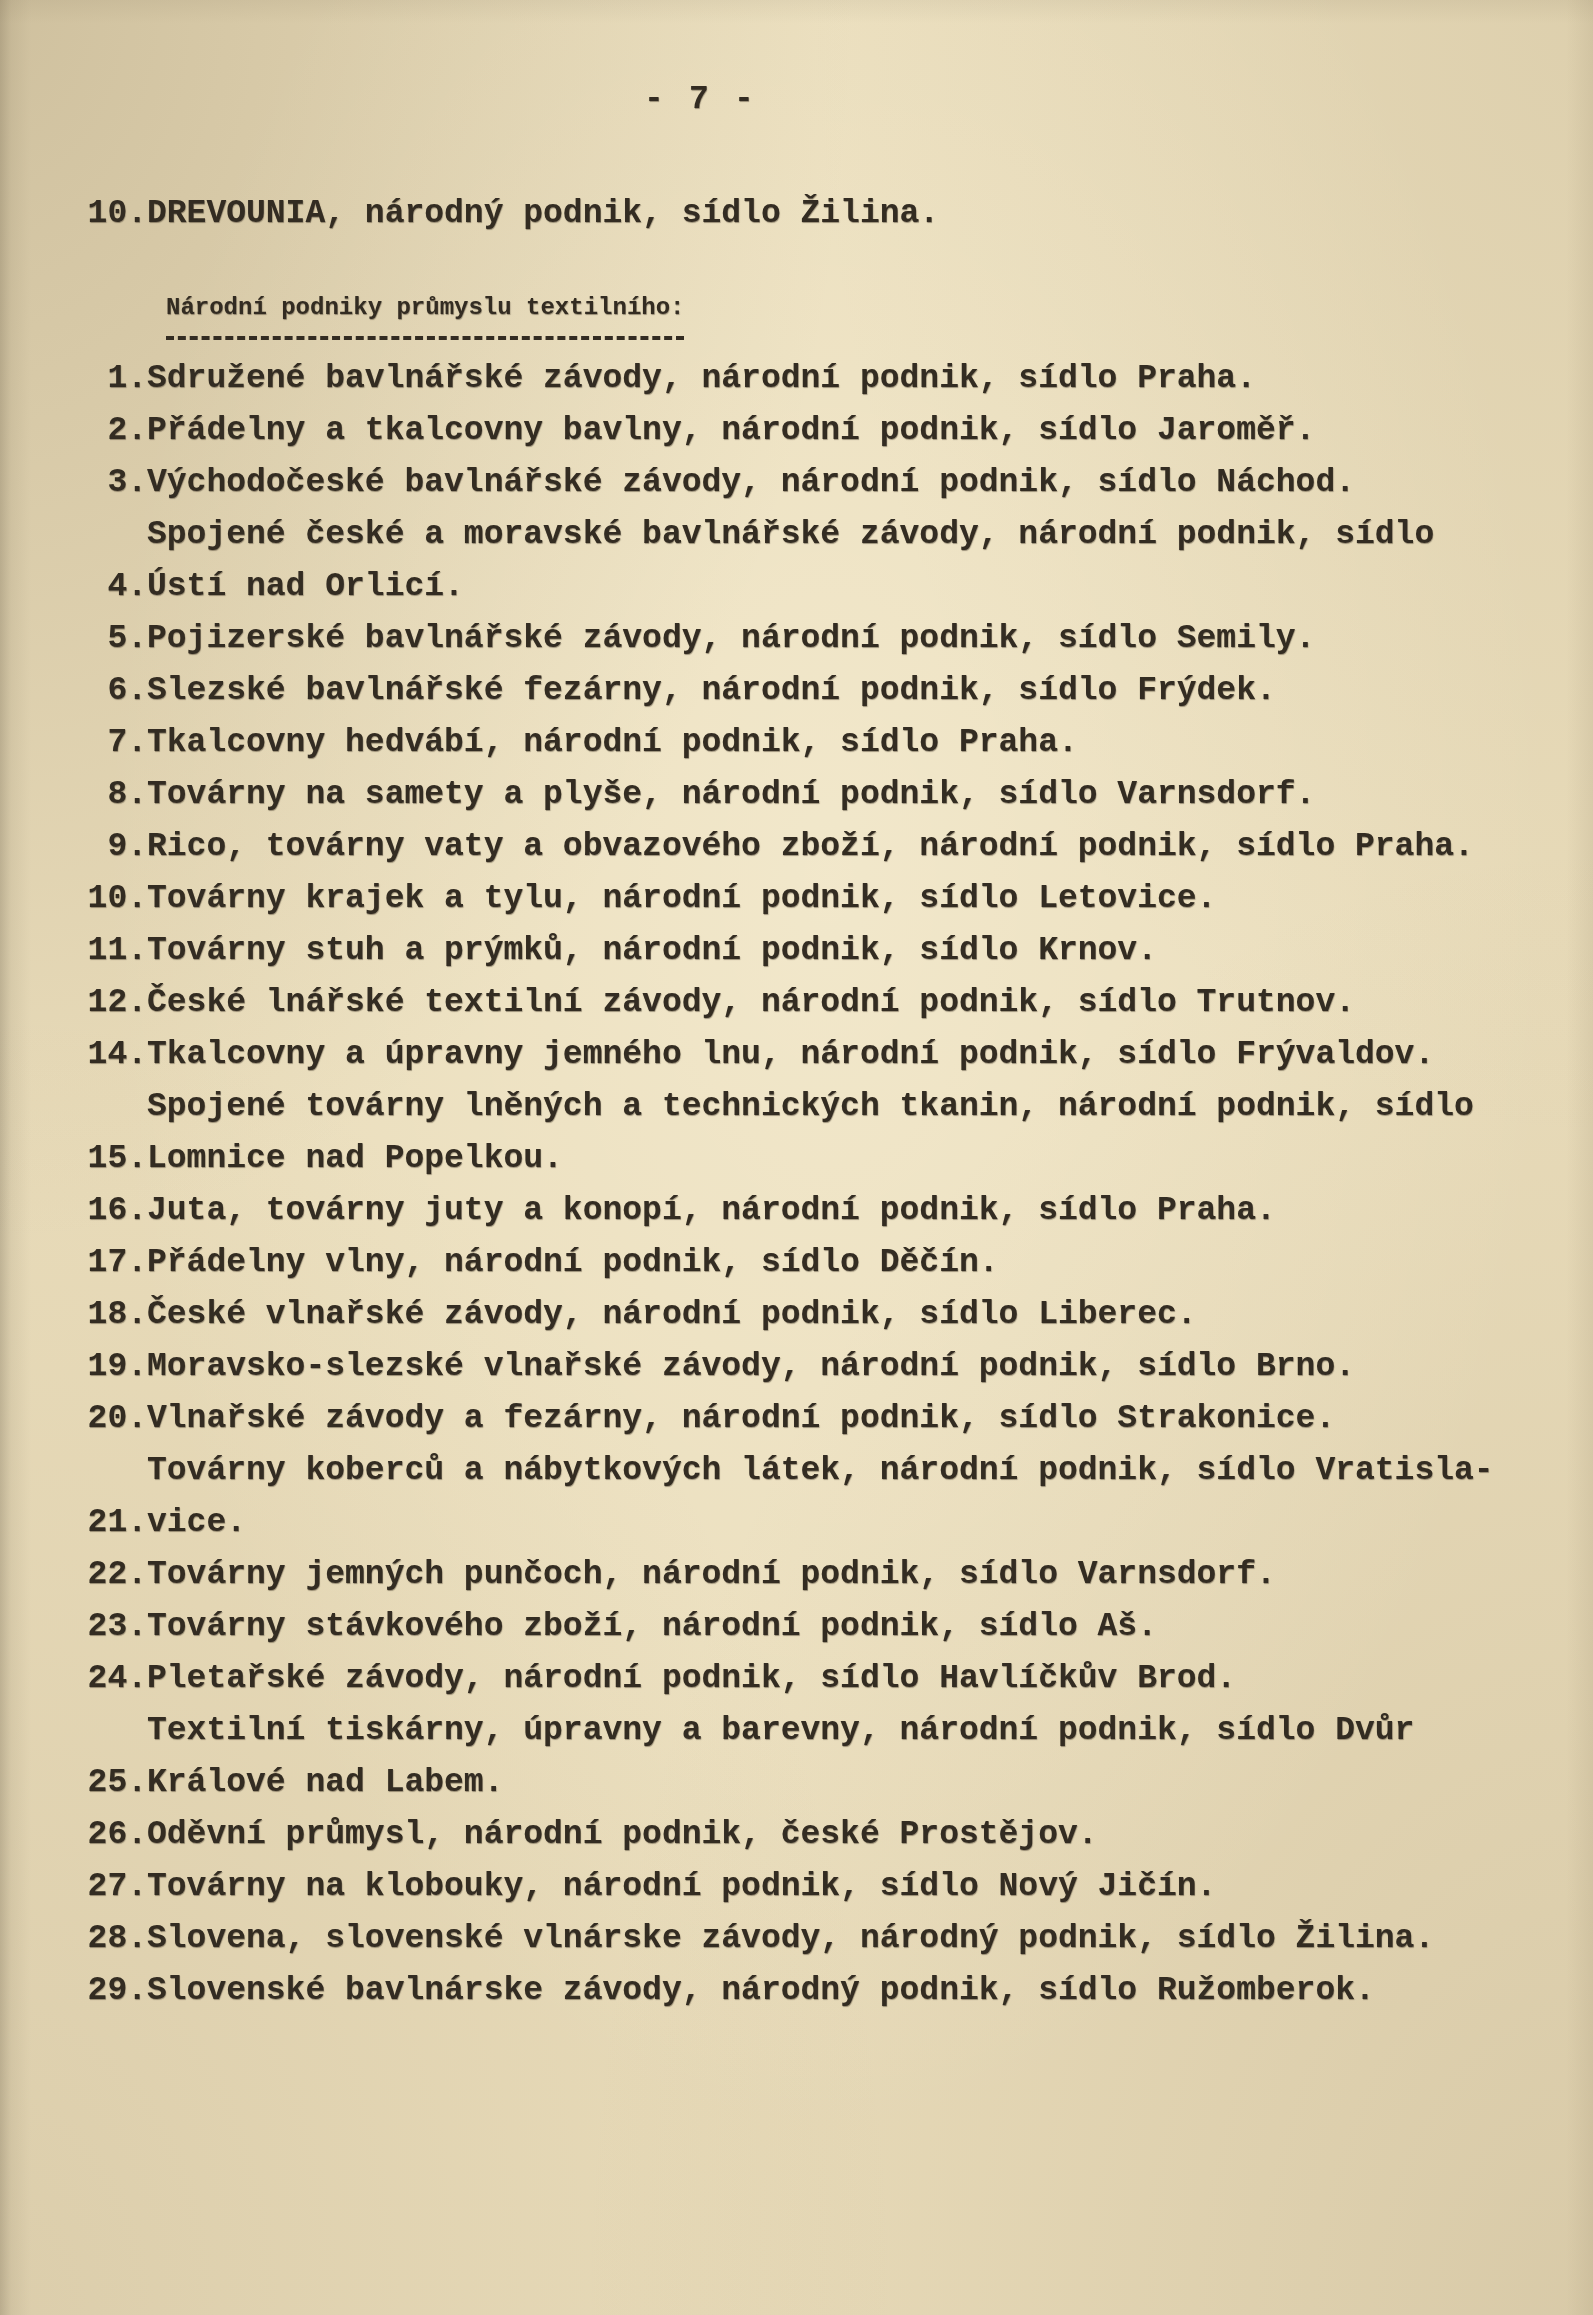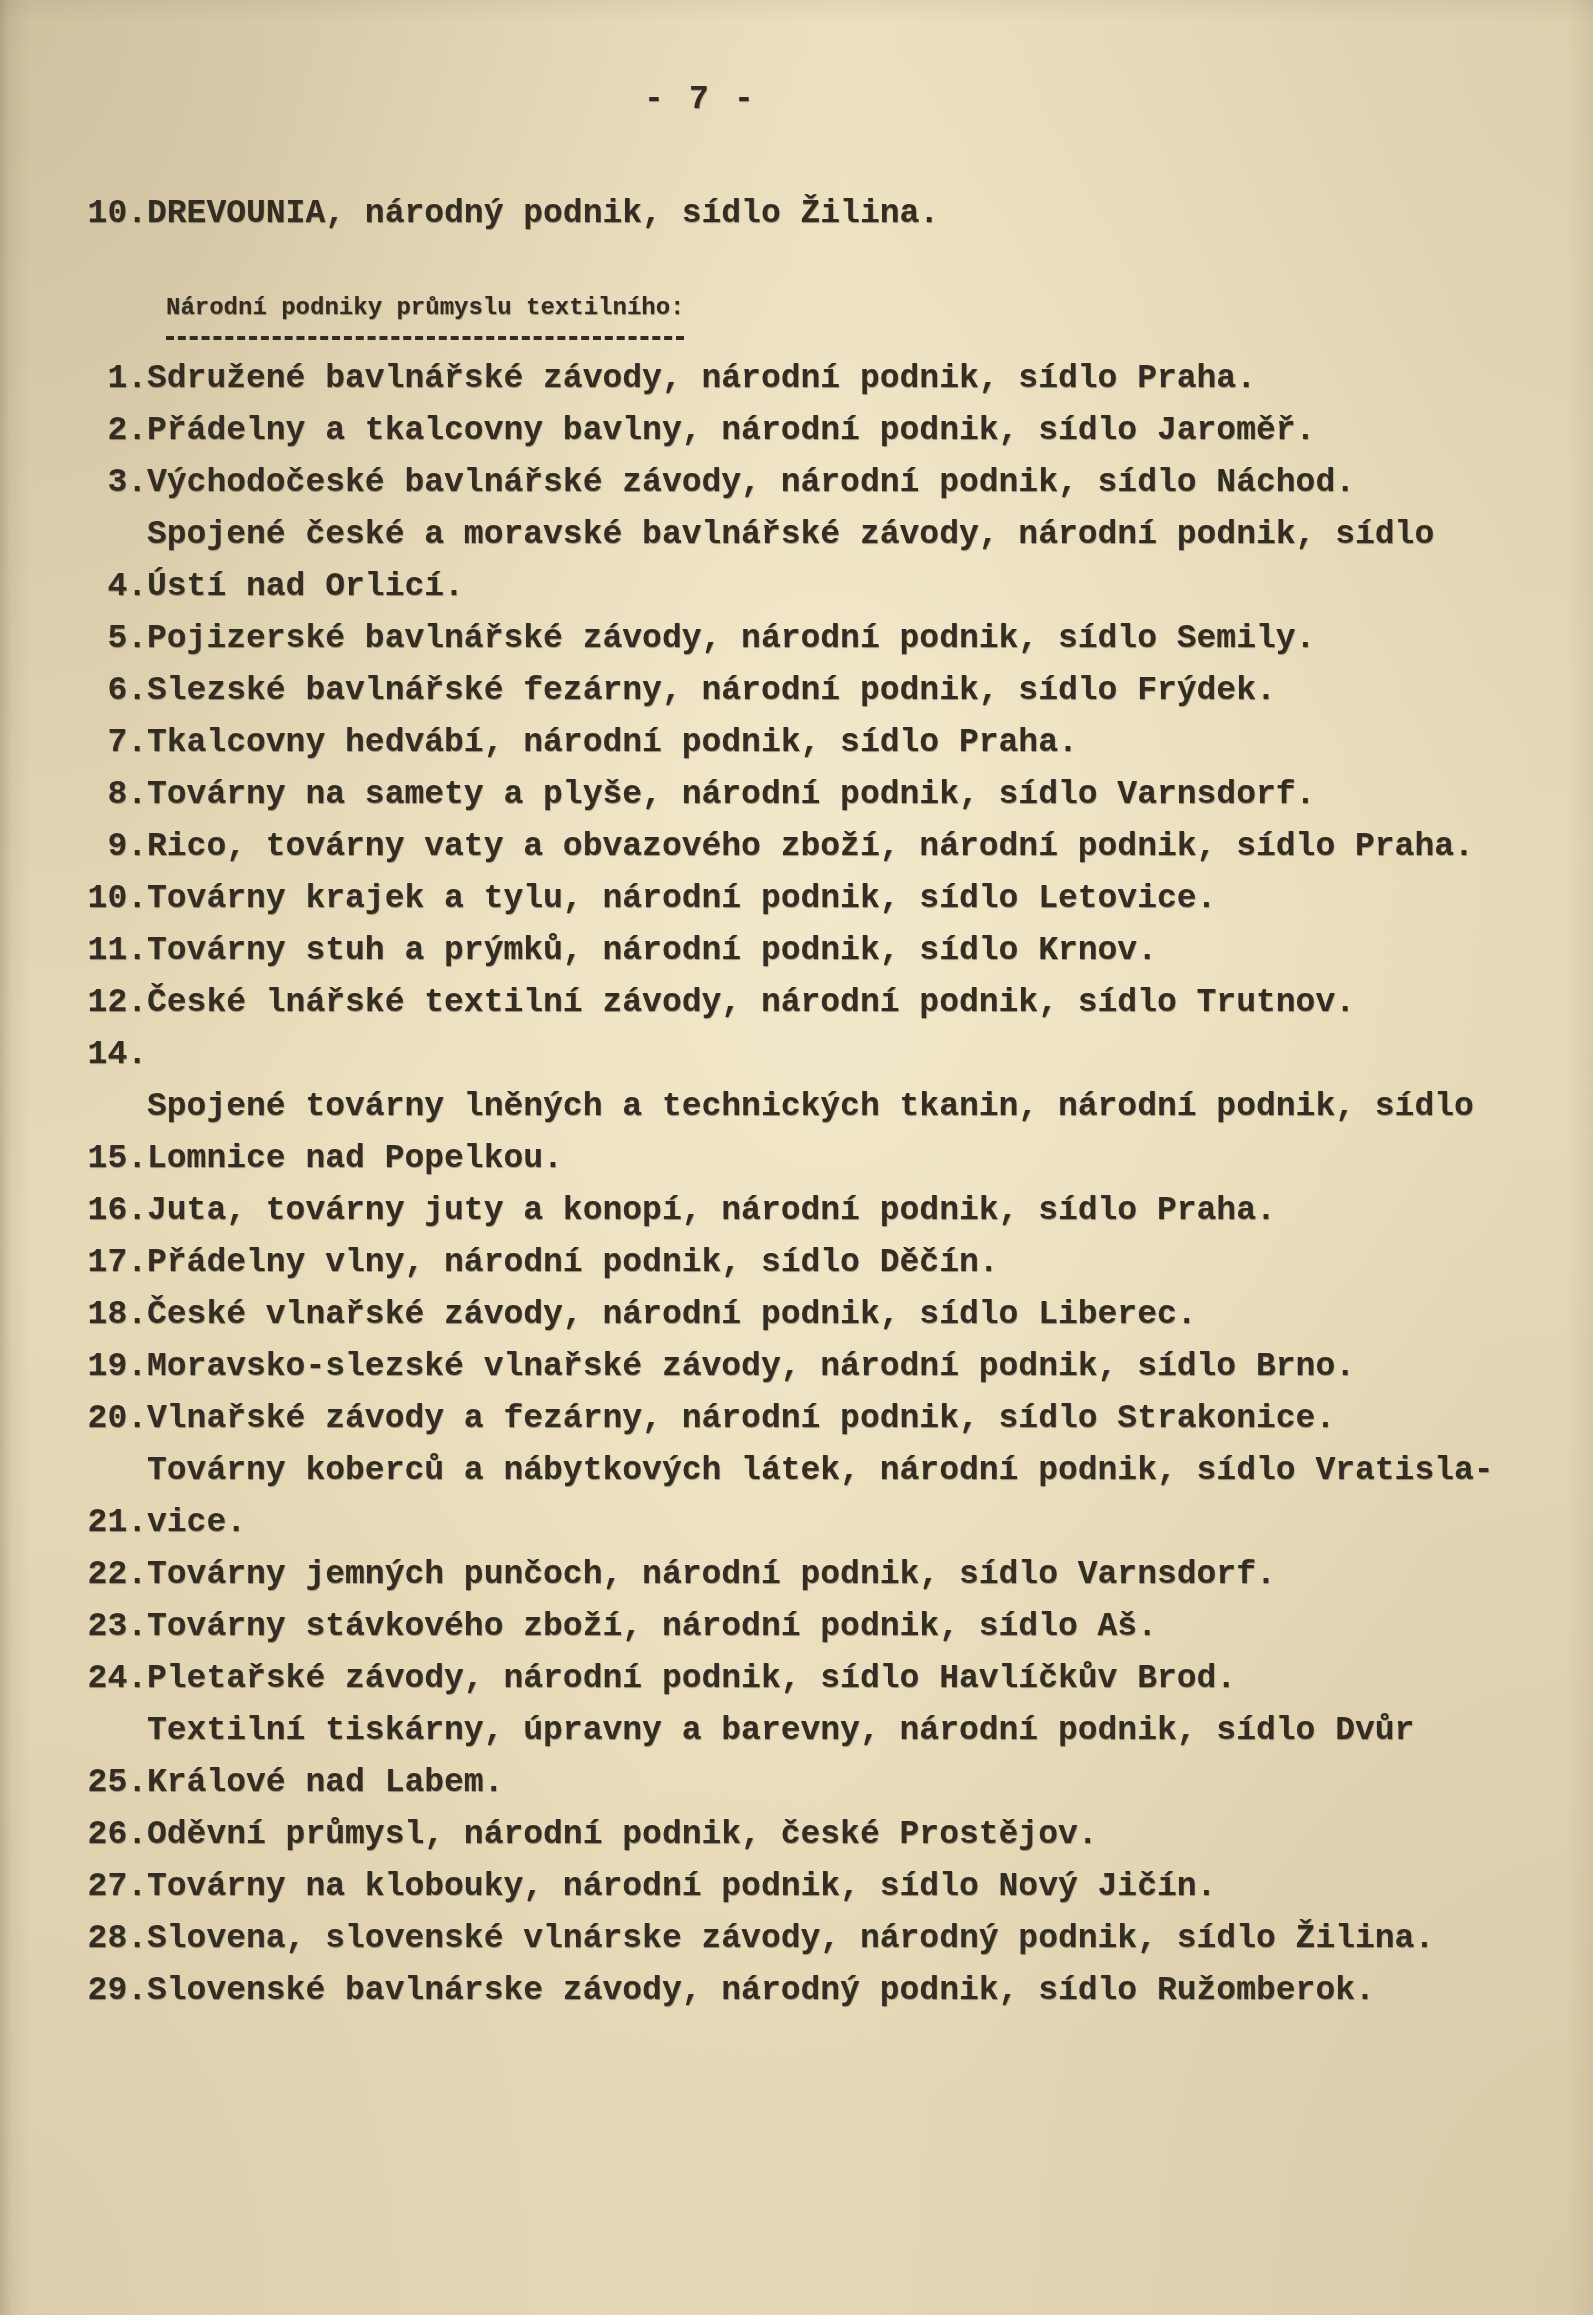--- a/index.html
+++ b/index.html
@@ -149,20 +149,21 @@
   </div>
 
   <div class="row">
     <span class="num">12.</span>
     <span class="txt">České lnářské textilní závody, národní podnik, sídlo Trutnov.</span>
   </div>
 
 
   <div class="row">
     <span class="num">14.</span>
+    <span class="txt">Tkalcovny a úpravny jemného lnu, národní podnik, sídlo Frývaldov.</span>
   </div>
 
   <div class="row">
     <span class="num">15.</span>
     <span class="txt">Spojené továrny lněných a technických tkanin, národní podnik, sídlo
 Lomnice nad Popelkou.</span>
   </div>
 
   <div class="row">
     <span class="num">16.</span>

